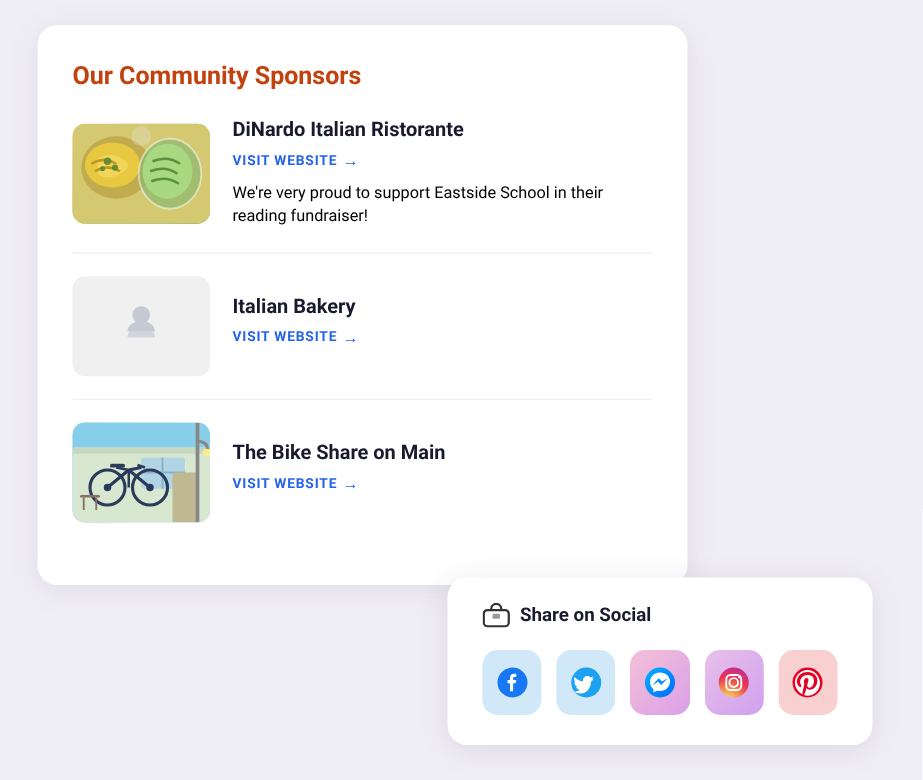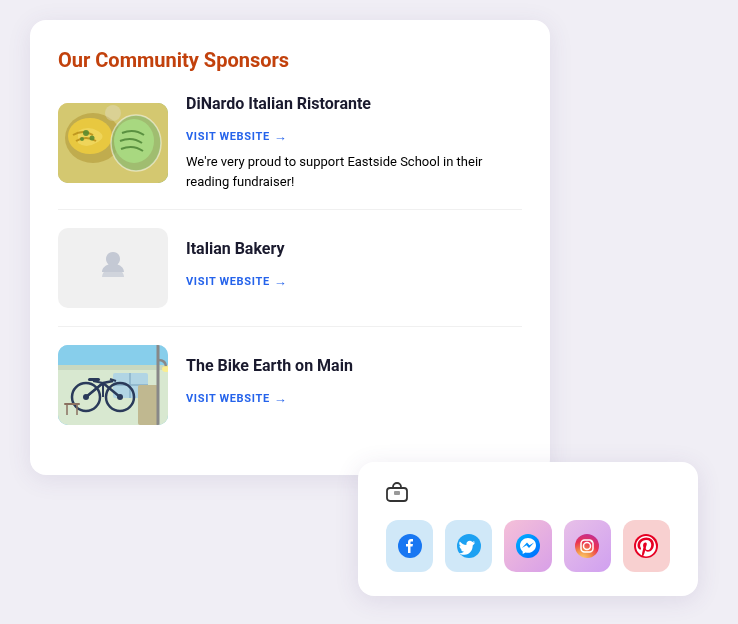--- a/index.html
+++ b/index.html
@@ -96,21 +96,20 @@
       align-items: center;
       gap: 4px;
       font-size: 11px;
       font-weight: 700;
       color: #2563eb;
       text-decoration: none;
       letter-spacing: 0.06em;
       text-transform: uppercase;
       margin-bottom: 8px;
       cursor: pointer;
-      margin-top: 12px;
     }
 
     .visit-link .arrow {
       font-size: 13px;
     }
 
     .sponsor-desc {
       font-size: 13px;
       color: #000000;
       line-height: 1.5;
@@ -295,39 +294,40 @@
           <line x1="100" y1="0" x2="100" y2="80" stroke="#888" stroke-width="3"></line>
           <path d="M100,15 Q108,15 108,22" stroke="#888" stroke-width="2.5" fill="none"></path>
           <ellipse cx="108" cy="24" rx="4" ry="3" fill="#ffee88" opacity="0.9"></ellipse>
 
           <rect x="6" y="58" width="16" height="2" rx="1" fill="#8a7060"></rect>
           <line x1="9" y1="60" x2="9" y2="70" stroke="#8a7060" stroke-width="1.5"></line>
           <line x1="19" y1="60" x2="19" y2="70" stroke="#8a7060" stroke-width="1.5"></line>
         </svg>
       </div>
       <div class="sponsor-info">
-        <div class="sponsor-name">The Bike Earth on Main</div>
+        <div class="sponsor-name">The Bike Share on Main</div>
         <a class="visit-link">
           <span>VISIT WEBSITE</span>
           <span class="arrow">→</span>
         </a>
       </div>
     </li>
   </ul>
 </div>
 
 <div class="share-card">
   <div class="share-header">
     <div class="share-icon-wrap">
       <svg width="22" height="20" viewBox="0 0 22 20" fill="none" xmlns="http://www.w3.org/2000/svg">
         <rect x="1" y="6" width="20" height="13" rx="3" fill="none" stroke="#333" stroke-width="1.8"></rect>
         <path d="M7 6V5C7 2.8 8.8 1 11 1C13.2 1 15 2.8 15 5V6" stroke="#333" stroke-width="1.8" stroke-linecap="round"></path>
         <rect x="8" y="9" width="6" height="4" rx="1" fill="#333" opacity="0.5"></rect>
       </svg>
     </div>
+    <span class="share-title">Share on Social</span>
   </div>
   <div class="social-buttons">
 
     <button class="social-btn facebook" aria-label="Share on Facebook">
       <svg width="26" height="26" viewBox="0 0 26 26" fill="none" xmlns="http://www.w3.org/2000/svg">
         <circle cx="13" cy="13" r="12" fill="#1877F2"></circle>
         <path d="M14.5 8.5H16V6H14C12.3 6 11 7.3 11 9V11H9V13.5H11V20H13.5V13.5H15.5L16 11H13.5V9C13.5 8.7 13.7 8.5 14 8.5H14.5Z" fill="white"></path>
       </svg>
     </button>
 

